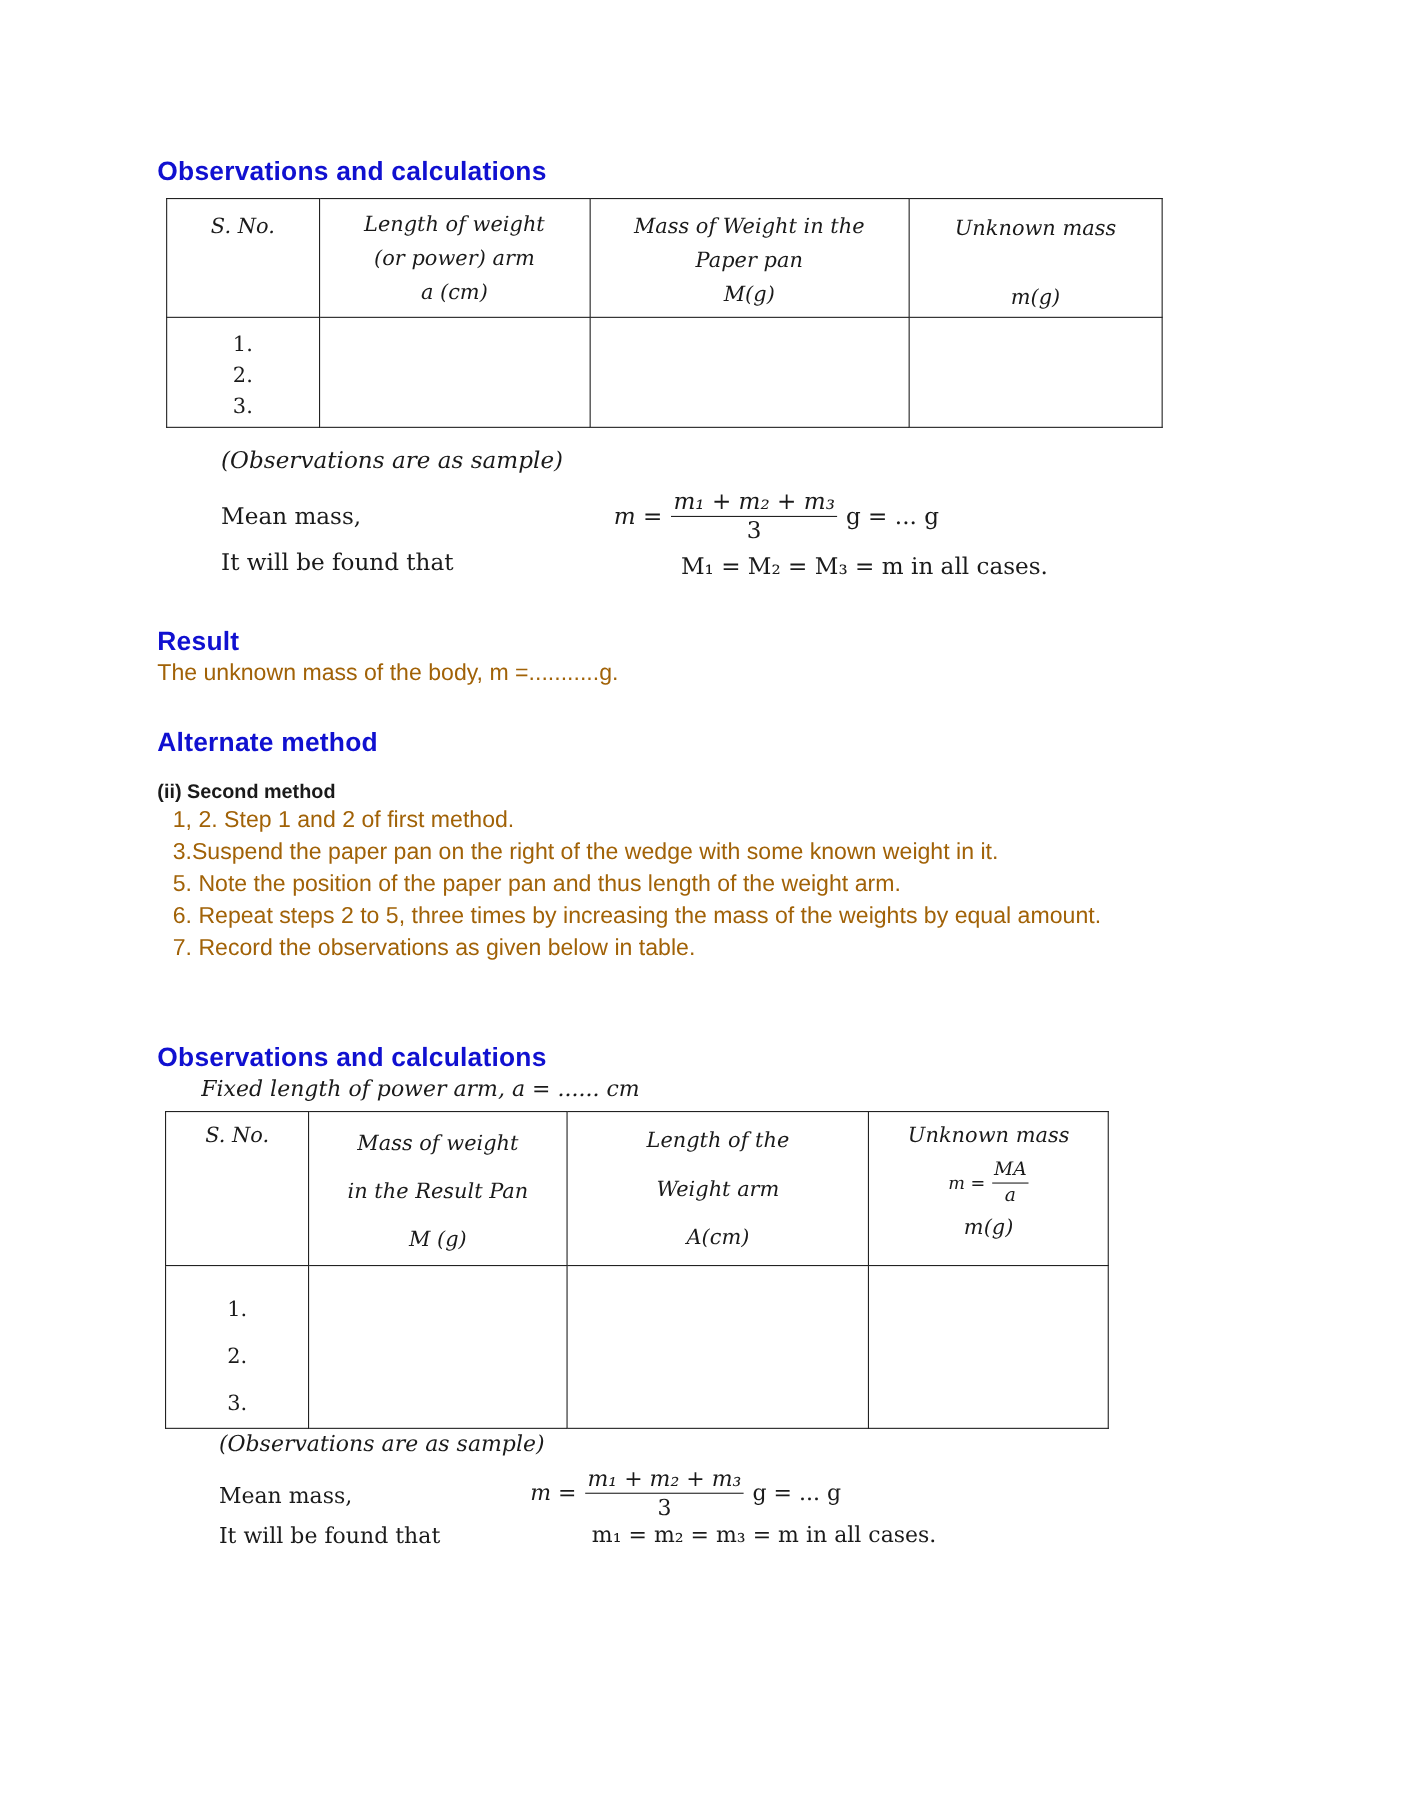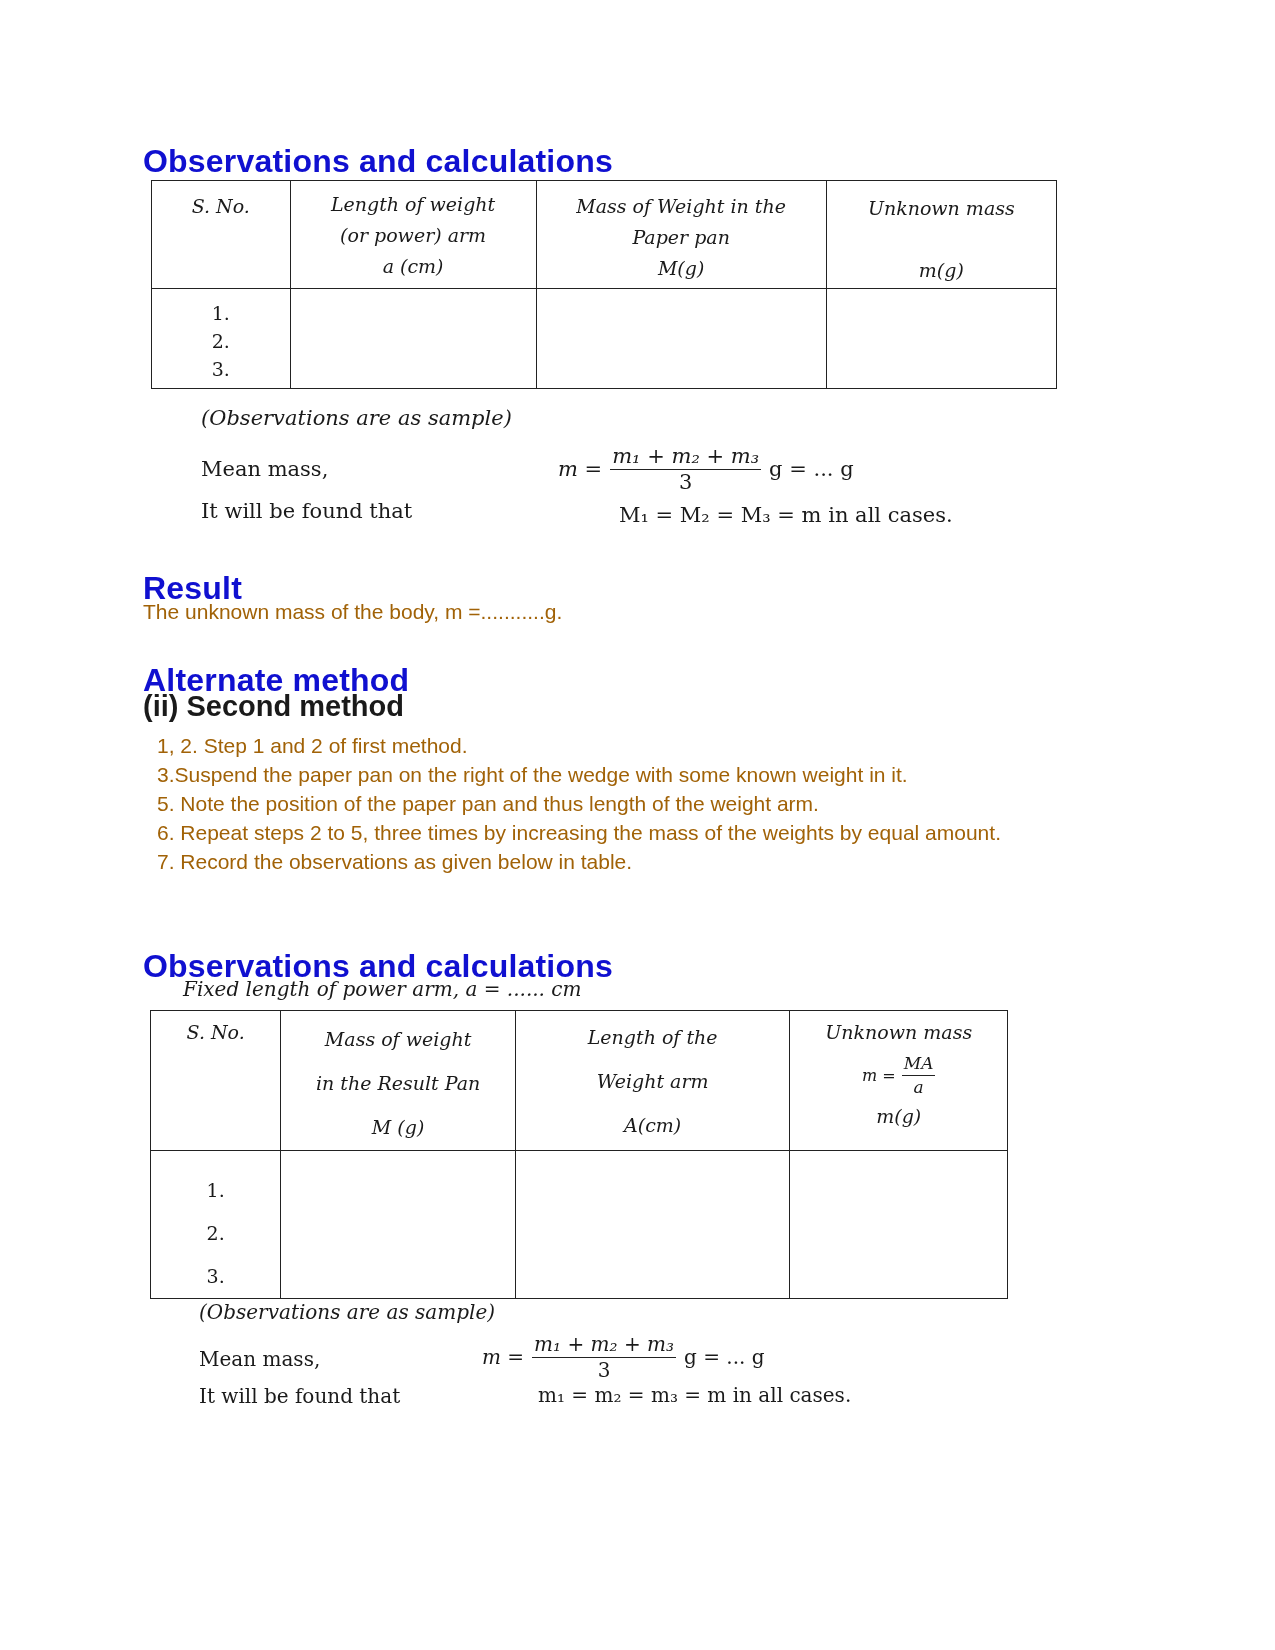--- a/index.html
+++ b/index.html
@@ -1,20 +1,20 @@
 <!DOCTYPE html>
 <html><head>
 <meta charset="utf-8">
 <style>
   html, body { margin: 0; padding: 0; background: #ffffff; }
   body { width: 1275px; height: 1650px; position: relative; overflow: hidden; color: #1a1a1a; }
   .abs { position: absolute; }
-  .heading { font-family: "Liberation Sans", sans-serif; font-weight: bold; color: #1010d0; font-size: 32px; letter-spacing: 0.2px; }
+  .heading { font-family: "Liberation Sans", sans-serif; font-weight: bold; color: #1010d0; font-size: 24px; letter-spacing: 0.2px; }
   .body-text { font-family: "Liberation Sans", sans-serif; font-size: 21px; color: #a16207; line-height: 29px; }
-  .subhead { font-family: "Liberation Sans", sans-serif; font-weight: bold; font-size: 29px; color: #1a1a1a; }
+  .subhead { font-family: "Liberation Sans", sans-serif; font-weight: bold; font-size: 18px; color: #1a1a1a; margin-top: 19px; }
   .serif { font-family: "DejaVu Serif", serif; color: #1a1a1a; }
   .it { font-style: italic; text-align: right; }
   table.obs { border-collapse: collapse; position: absolute; }
   table.obs td { border: 1.5px solid #222; vertical-align: top; padding: 0; text-align: center; font-family: "DejaVu Serif", serif; font-style: italic; font-size: 19px; color: #1a1a1a; }
   .hdr-line { display: block; line-height: 31px; }
   .sno-list { display: flex; flex-direction: column; align-items: center; font-style: normal; }
   .frac { display: inline-flex; flex-direction: column; align-items: center; vertical-align: middle; }
   .frac .num { border-bottom: 1.5px solid #222; padding: 0 2px 1px 2px; line-height: 24px; }
   .frac .den { line-height: 24px; }
   ol.steps { list-style: none; margin: 14px; padding: 0; }

